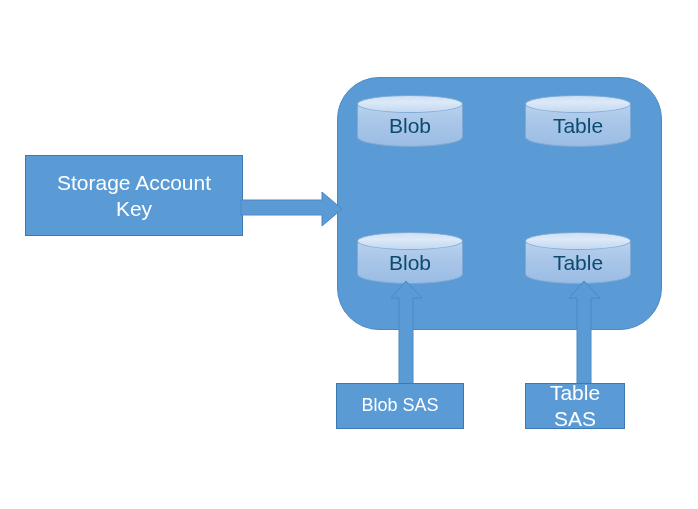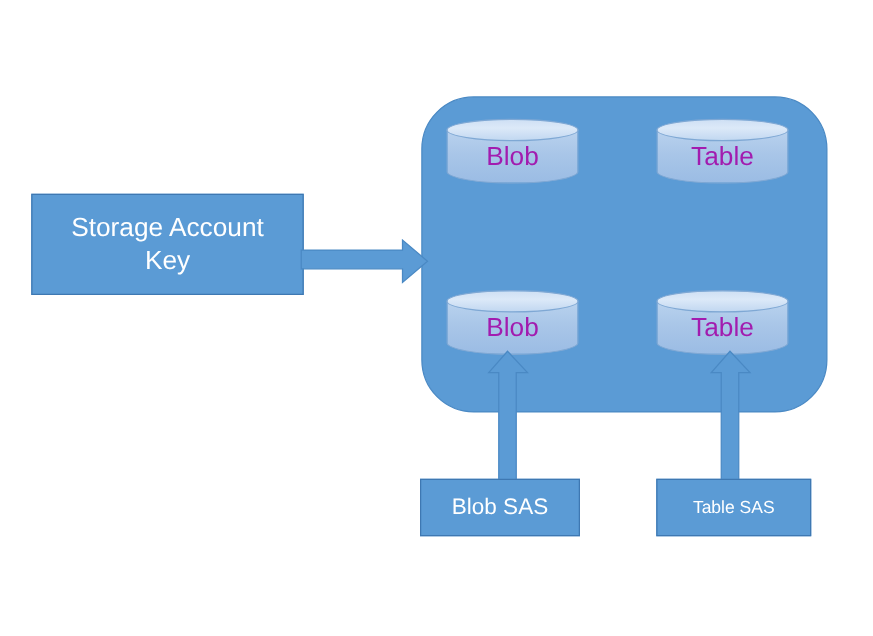--- a/index.html
+++ b/index.html
@@ -45,23 +45,23 @@
   #blob-sas-box {
     left: 336px;
     top: 383px;
     width: 128px;
     height: 46px;
     font-size: 18px;
   }
   #table-sas-box {
     left: 525px;
     top: 383px;
-    width: 124px;
+    width: 100px;
     height: 46px;
-    font-size: 14px;
+    font-size: 21px;
   }
 
   
   #service-container {
     position: absolute;
     left: 337px;
     top: 77px;
     width: 325px;
     height: 253px;
     background: #5B9BD5;
@@ -102,21 +102,21 @@
   }
   .cyl-label {
     position: absolute;
     left: 0;
     top: 9px;
     width: 106px;
     height: 43px;
     display: flex;
     align-items: center;
     justify-content: center;
-    color: #a21caf;
+    color: #0c4a6e;
     font-size: 21px;
     z-index: 3;
   }
   #cyl-blob-top    { left: 357px; top: 95px;  }
   #cyl-table-top   { left: 525px; top: 95px;  }
   #cyl-blob-bottom { left: 357px; top: 232px; }
   #cyl-table-bottom{ left: 525px; top: 232px; }
 
   
   .arrow-svg {

